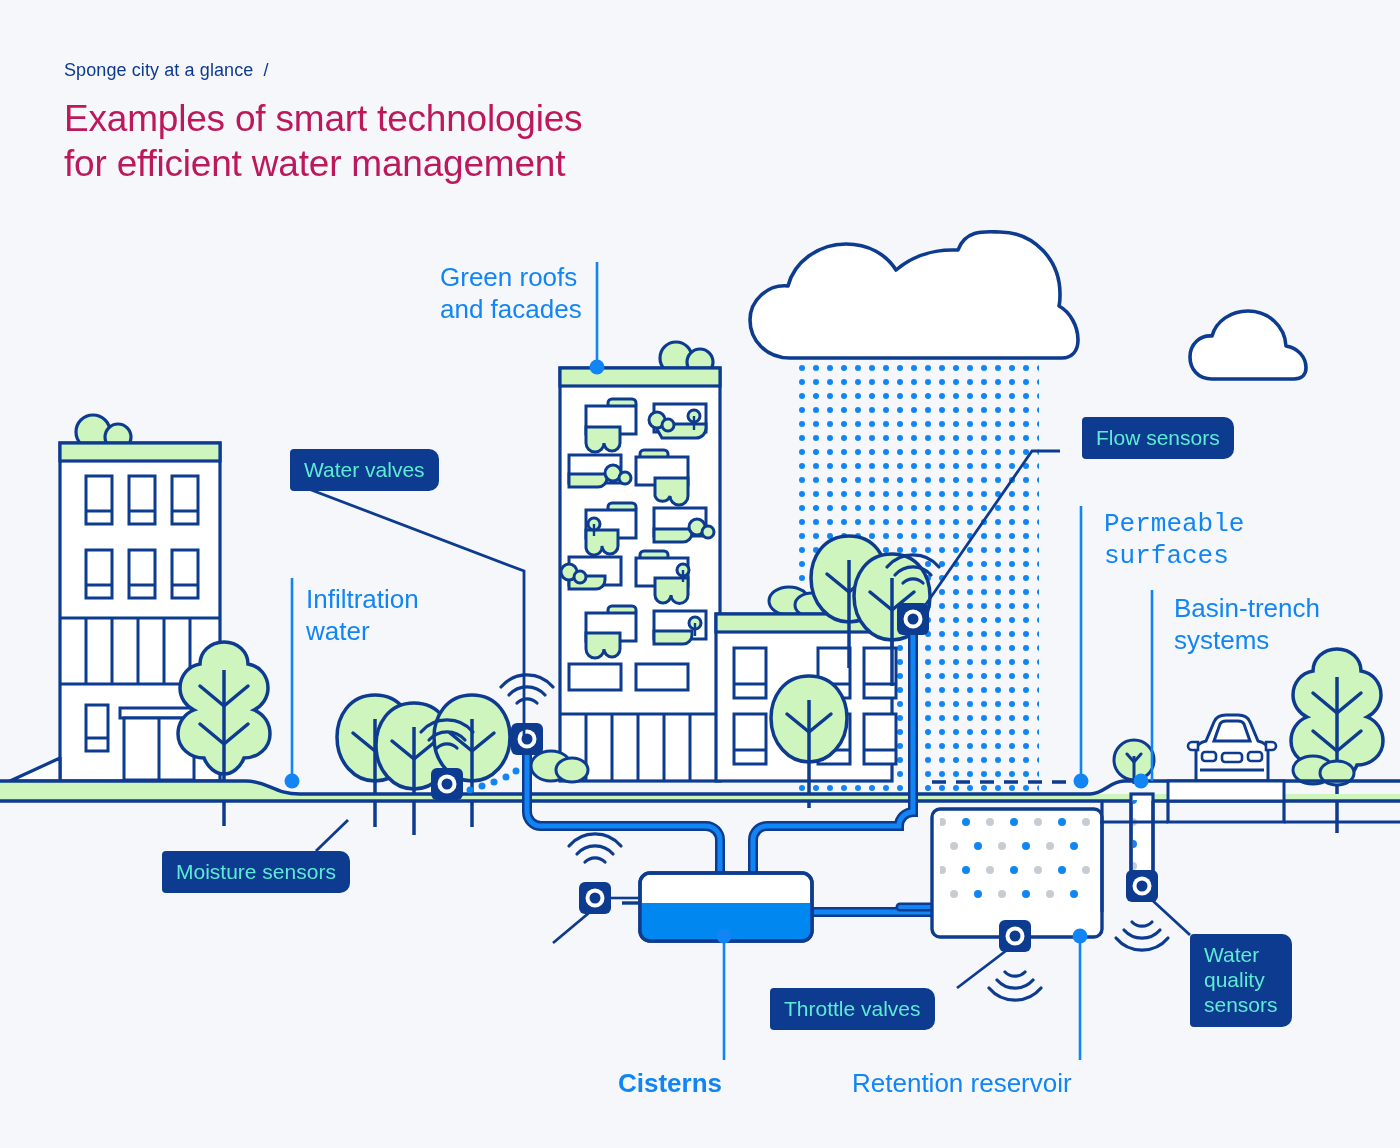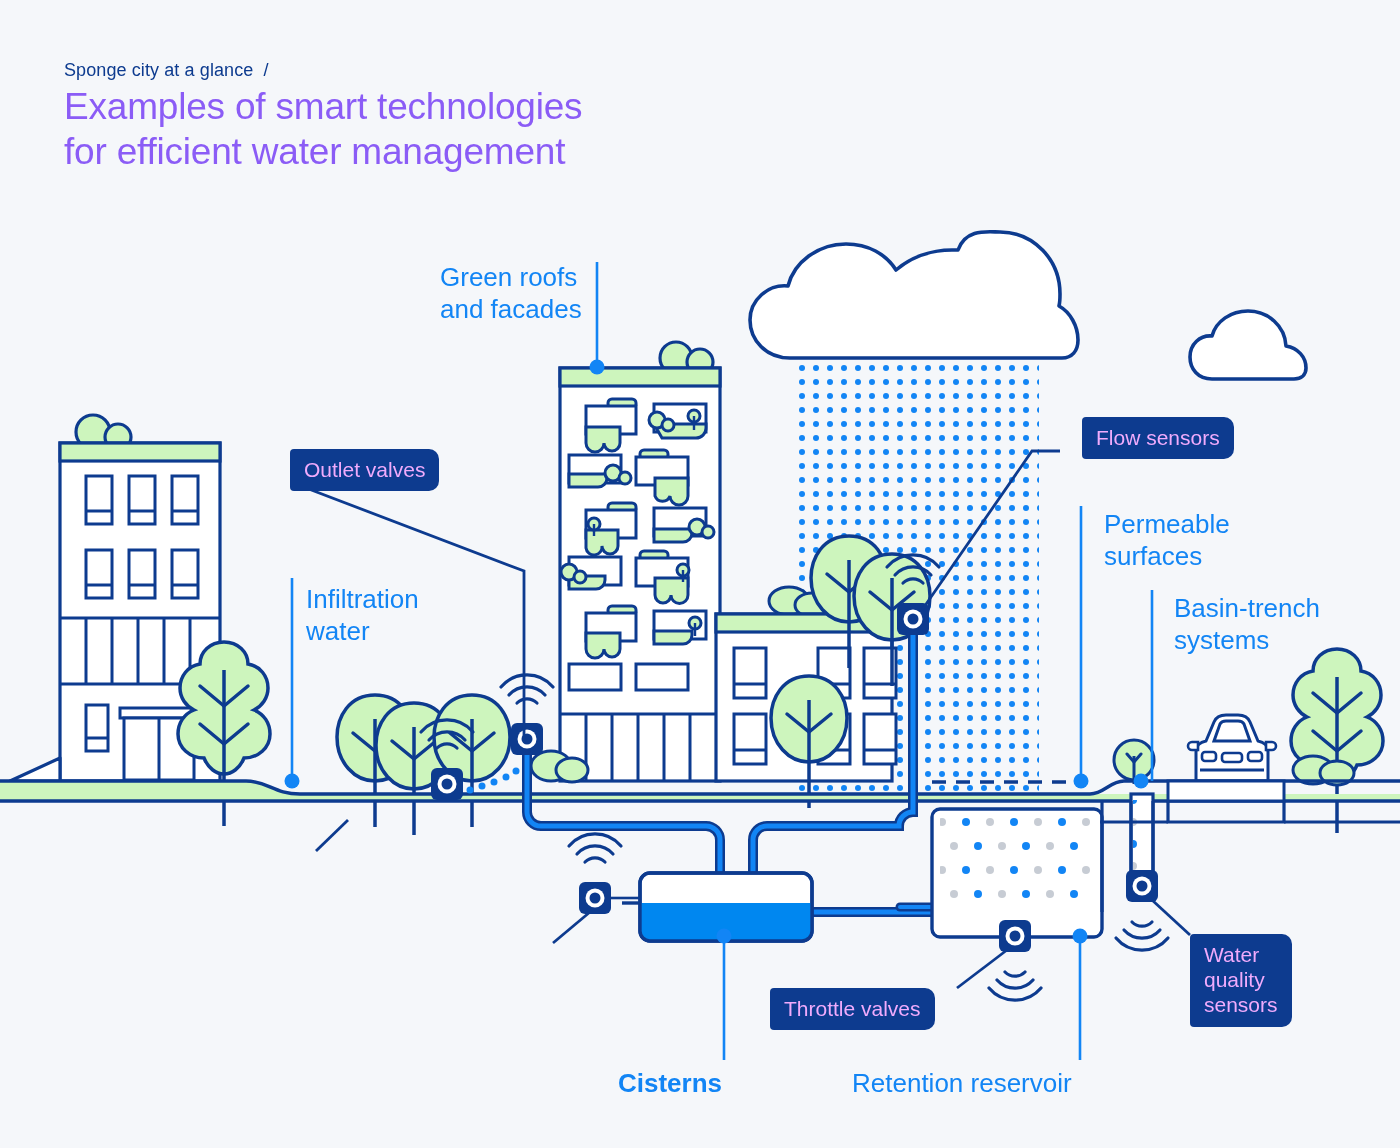--- a/index.html
+++ b/index.html
@@ -12,31 +12,31 @@
   }
   #stage{position:relative;width:1400px;height:1148px;}
   svg#scene{position:absolute;left:0;top:0;}
   
   .kicker{
     position:absolute;left:64px;top:60px;
     font-size:18px;color:#0d3b8f;letter-spacing:.1px;
   }
   .kicker .slash{margin-left:10px;color:#0d3b8f;}
   .headline{
-    position:absolute;left:64px;top:84px;
-    font-size:37px;line-height:1.22;color:#8b5cf6;
+    position:absolute;left:64px;top:96px;
+    font-size:37px;line-height:1.22;color:#be185d;
     font-weight:400;white-space:pre-line;letter-spacing:-.2px;
   }
   
   .lbl{position:absolute;white-space:pre-line;}
   .lbl-light{
     color:#1285f5;font-size:26px;line-height:1.22;
   }
   .lbl-chip{
-    color:#f0abfc;background:#0d3b8f;font-size:21px;line-height:1.2;
+    color:#5eead4;background:#0d3b8f;font-size:21px;line-height:1.2;
     padding:8px 14px 9px 14px;border-radius:4px 10px 10px 4px;
     display:inline-block;
   }
 </style>
 </head>
 <body>
 
 <div id="stage">
 
   <svg id="scene" width="1400" height="1148" viewBox="0 0 1400 1148">
@@ -430,28 +430,29 @@
   </svg>
 
   <div class="kicker">
     <span>Sponge city at a glance</span><span class="slash">/</span>
   </div>
   <div class="headline">Examples of smart technologies
 for efficient water management</div>
 
   <div class="lbl lbl-light" style="left:440px;top:262px;">Green roofs
 and facades</div>
-  <div class="lbl" style="left:290px;top:449px;"><span class="lbl-chip">Outlet valves</span></div>
+  <div class="lbl" style="left:290px;top:449px;"><span class="lbl-chip">Water valves</span></div>
   <div class="lbl lbl-light" style="left:306px;top:584px;">Infiltration
 water</div>
   <div class="lbl" style="left:1082px;top:417px;"><span class="lbl-chip">Flow sensors</span></div>
-  <div class="lbl lbl-light" style="left:1104px;top:509px;">Permeable
+  <div class="lbl lbl-light" style="left:1104px;top:509px;font-family:Liberation Mono, monospace;">Permeable
 surfaces</div>
   <div class="lbl lbl-light" style="left:1174px;top:593px;">Basin-trench
 systems</div>
+  <div class="lbl" style="left:162px;top:851px;"><span class="lbl-chip">Moisture sensors</span></div>
   <div class="lbl" style="left:1190px;top:934px;"><span class="lbl-chip">Water
 quality
 sensors</span></div>
   <div class="lbl" style="left:770px;top:988px;"><span class="lbl-chip">Throttle valves</span></div>
   <div class="lbl lbl-light" style="left:618px;top:1068px;font-weight:bold;">Cisterns</div>
   <div class="lbl lbl-light" style="left:852px;top:1068px;">Retention reservoir</div>
 
 </div>
 
 </body></html>

